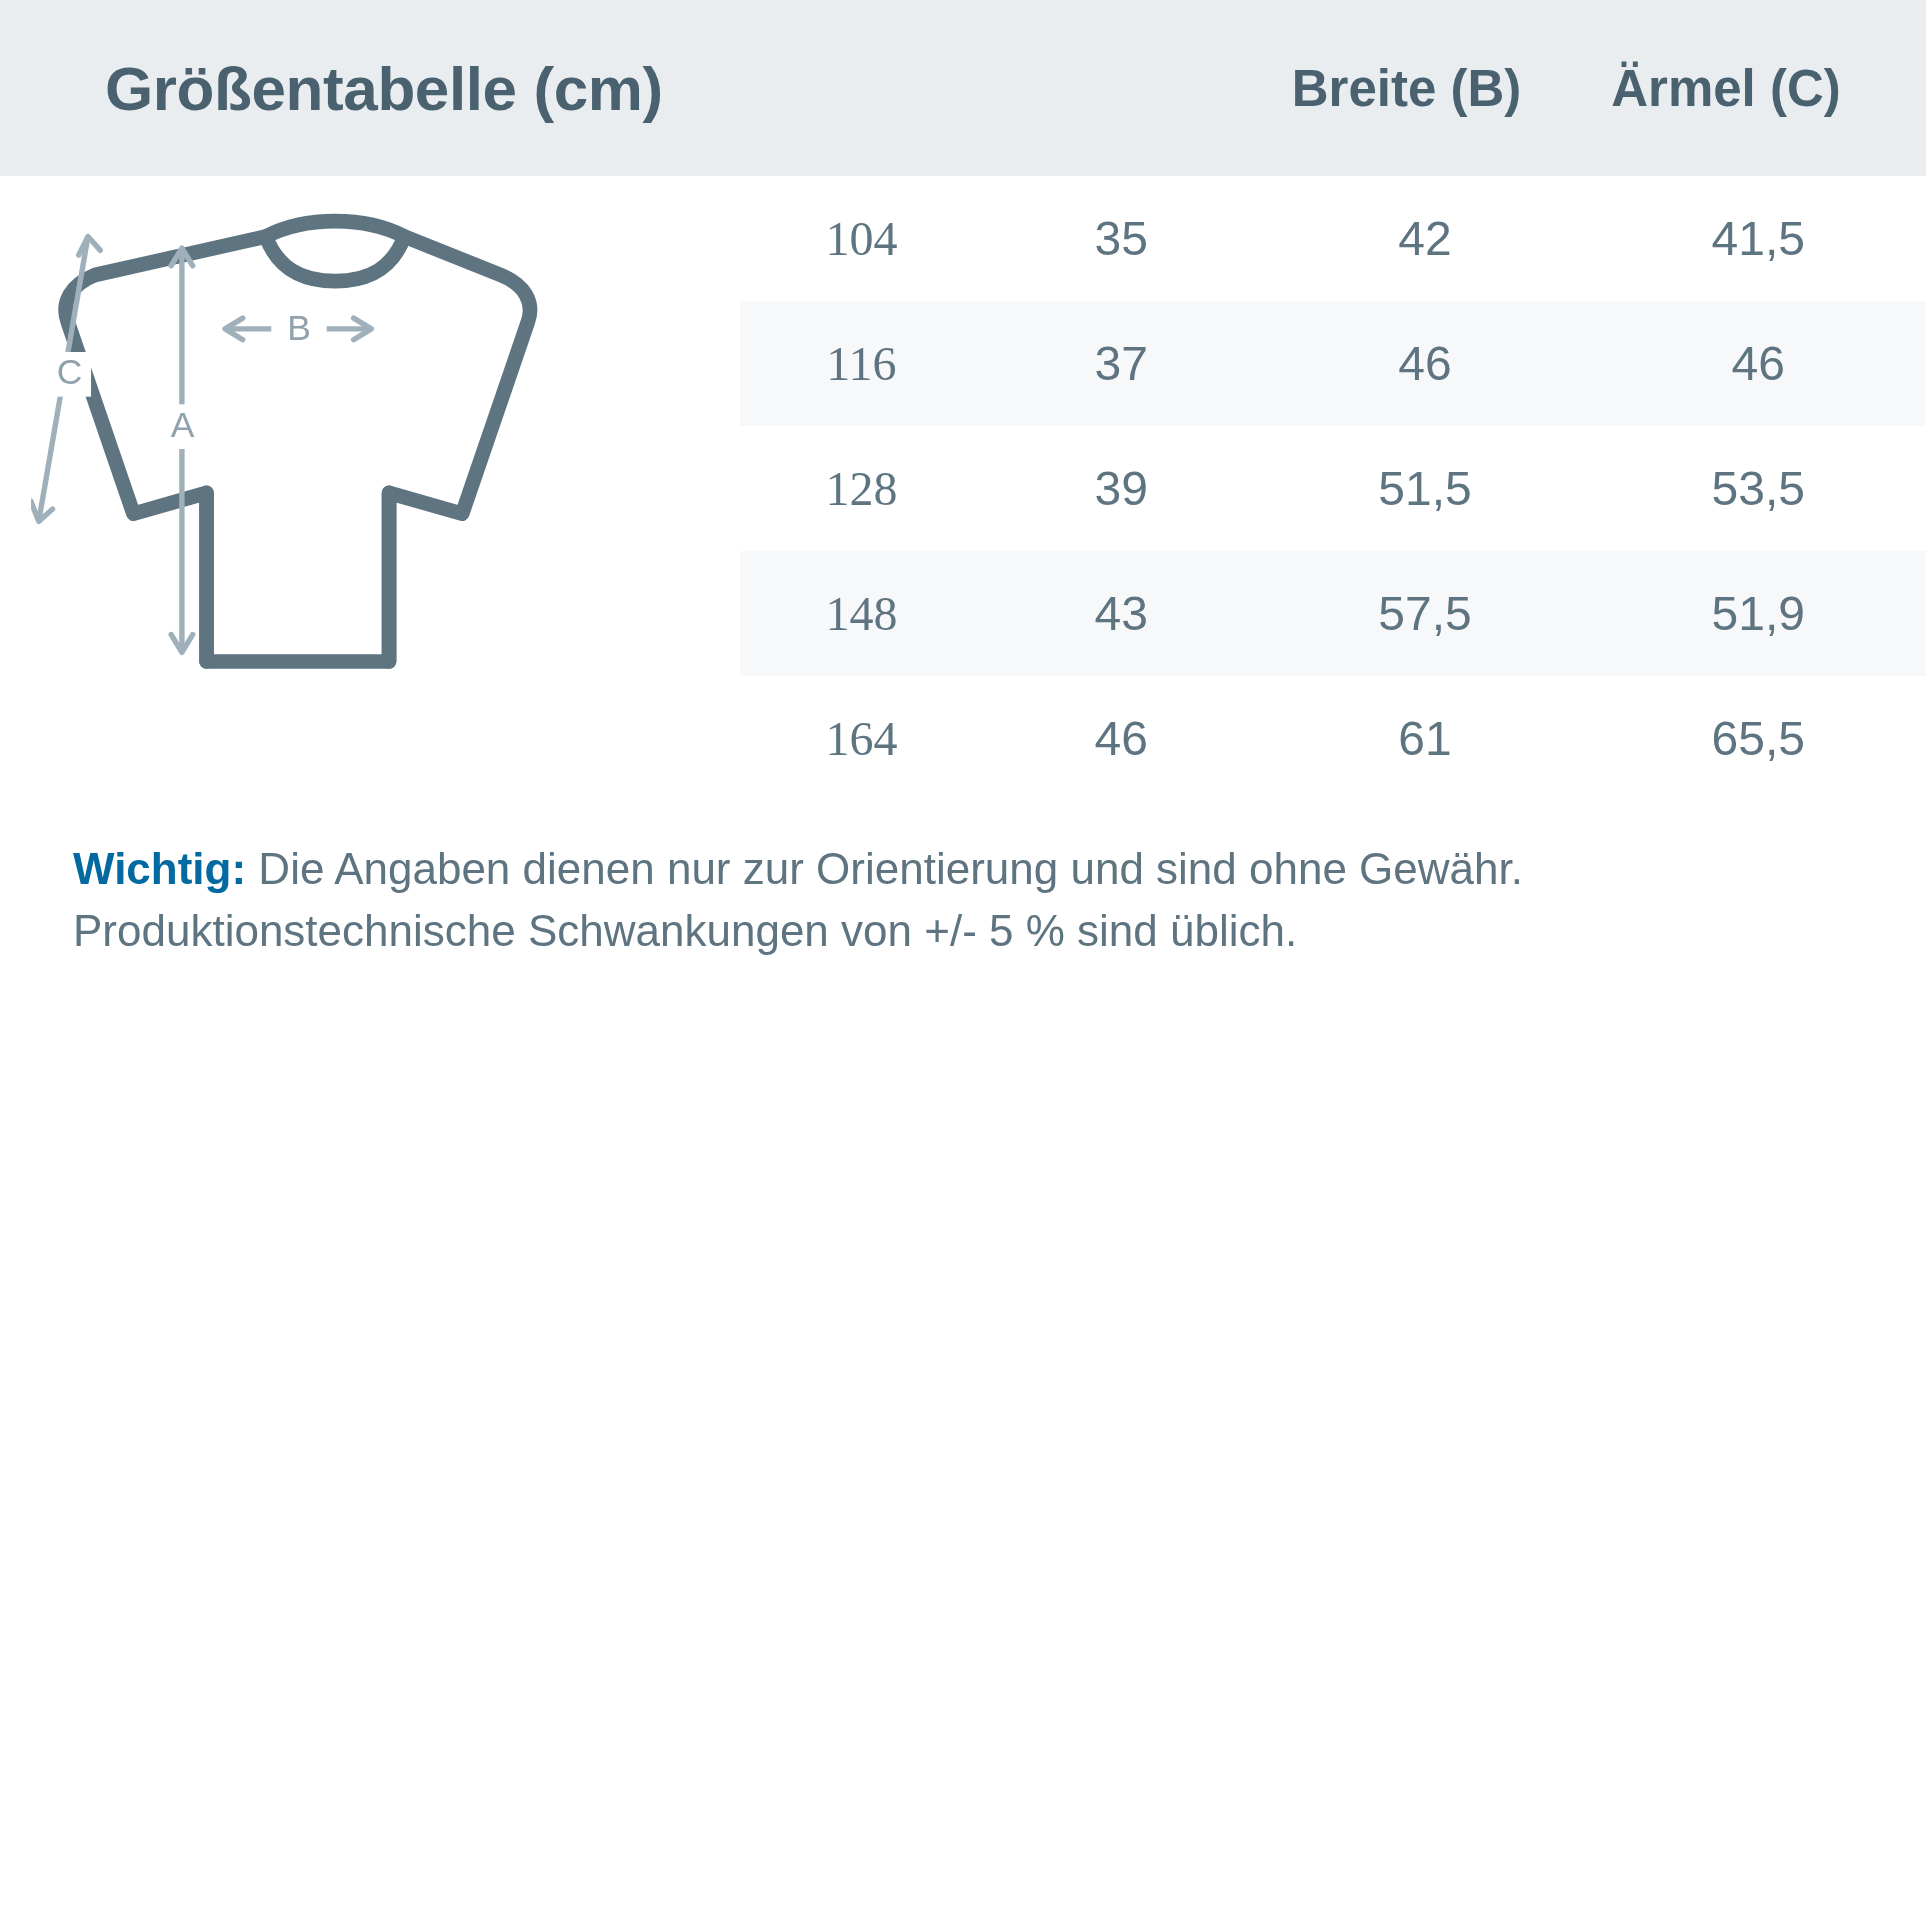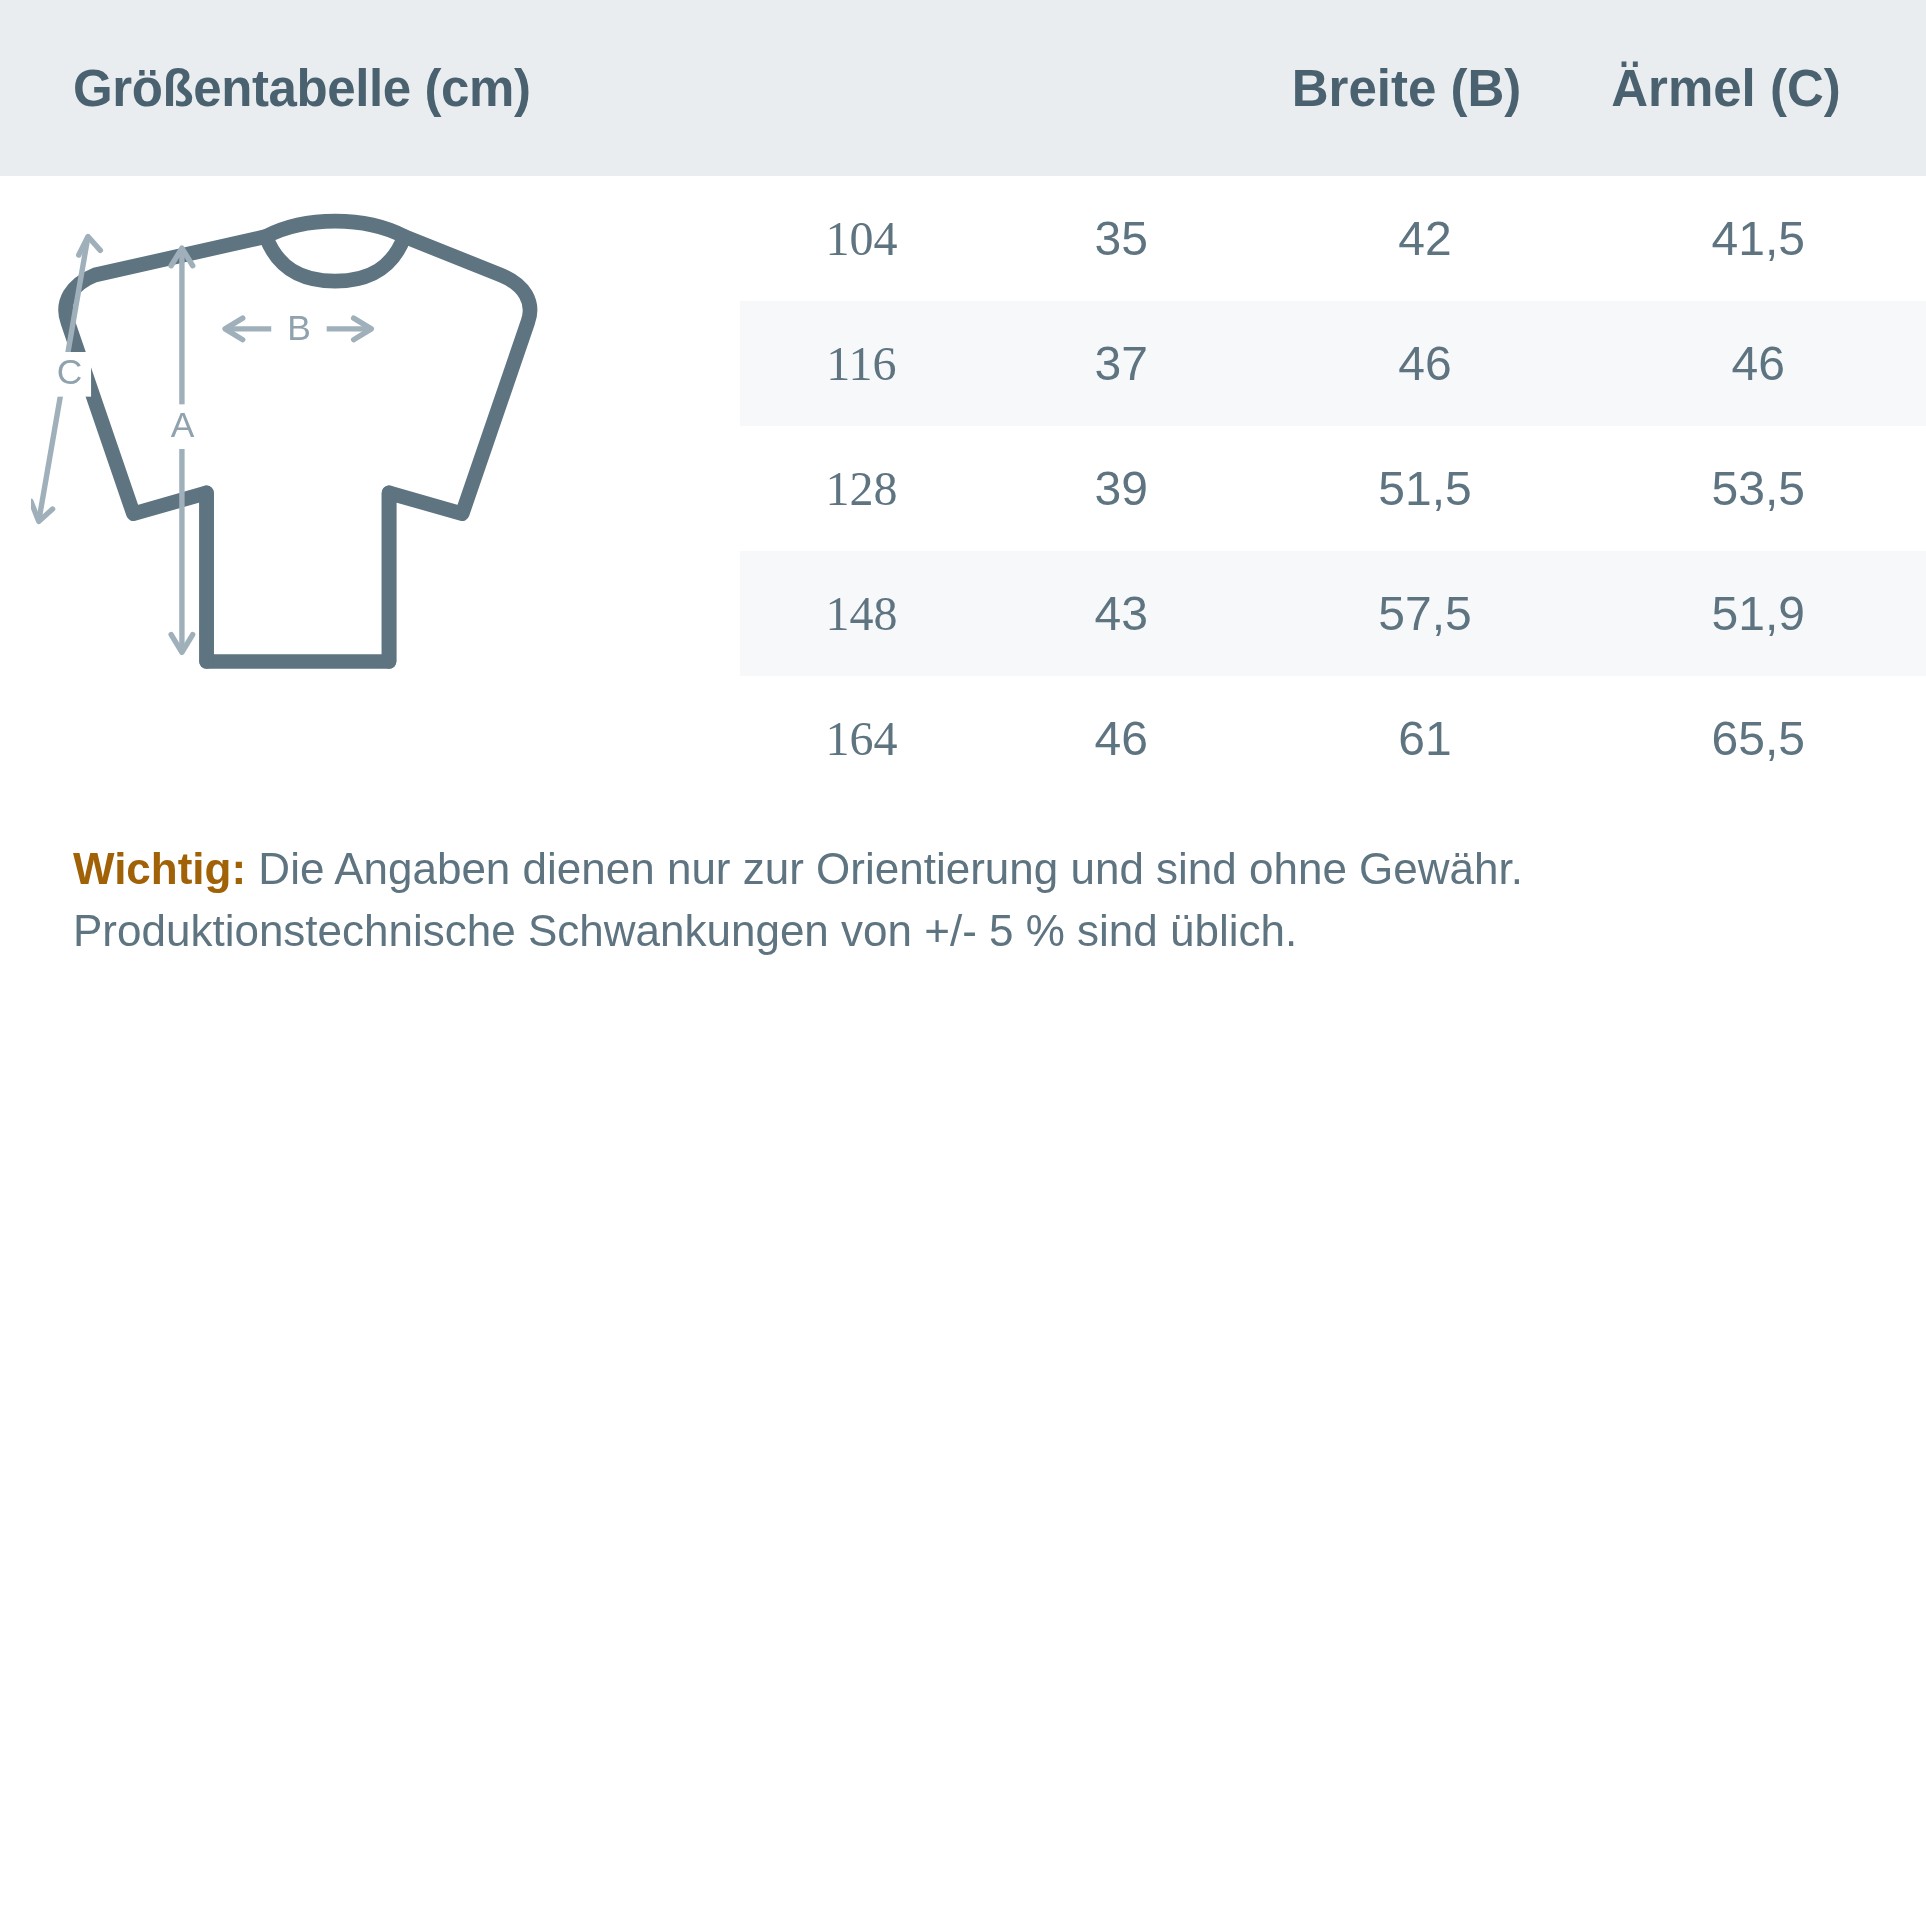--- a/index.html
+++ b/index.html
@@ -23,25 +23,26 @@
   
   .header {
     background: #e9edf0;
     height: 176px;
     display: flex;
     align-items: center;
     box-sizing: border-box;
     padding: 0 46px 0 73px;
   }
   .header-title {
-    font-size: 51px;
+    font-size: 62px;
     font-weight: bold;
     color: #4a616f;
     white-space: nowrap;
     letter-spacing: -0.4px;
+    margin-left: 32px;
   }
   .header-cols {
     margin-left: auto;
     display: flex;
     align-items: flex-start;
   }
   .header-col {
     font-size: 51px;
     font-weight: bold;
     color: #4a616f;
@@ -95,21 +96,21 @@
 
   
   .note {
     padding: 37px 73px 0 73px;
     font-size: 44px;
     line-height: 1.42;
     color: #5e7481;
     max-width: 1849px;
   }
   .note b {
-    color: #a16207;
+    color: #0369a1;
     font-weight: bold;
   }
 </style>
 </head>
 <body>
 
 <div class="sizechart">
 
   <div class="header">
     <div class="header-title">Größentabelle (cm)</div>

